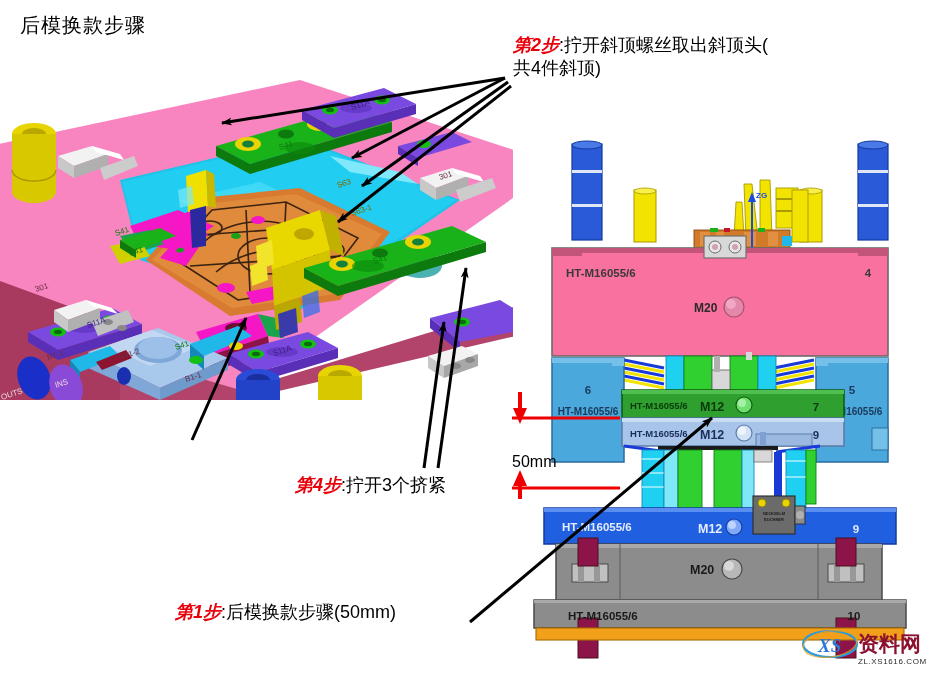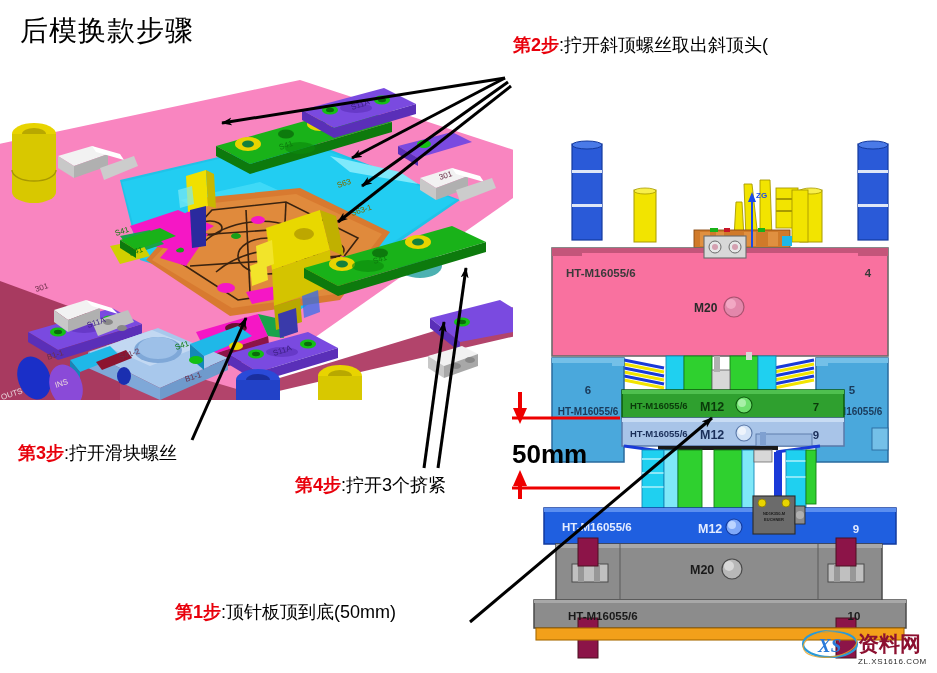--- a/index.html
+++ b/index.html
@@ -1,46 +1,46 @@
 <!DOCTYPE html>
 <html><head>
 <meta charset="utf-8">
 <style>
   html,body{margin:0;padding:0;background:#ffffff;}
   body{width:937px;height:673px;position:relative;overflow:hidden;
        font-family:"Liberation Sans","DejaVu Sans",sans-serif;}
 
   
-  #page-title{position:absolute;left:20px;top:12px;font-size:28px;color:#000;
+  #page-title{position:absolute;left:20px;top:12px;font-size:20px;color:#000;
               letter-spacing:1px;white-space:nowrap;}
 
   
   #cad-render{position:absolute;left:0px;top:60px;width:513px;height:340px;overflow:hidden;}
   #cad-render svg{display:block;}
 
   
   #section-drawing{position:absolute;left:508px;top:140px;width:429px;height:520px;overflow:hidden;font-weight:bold;}
   #section-drawing svg{display:block;}
 
   
   .callout{position:absolute;font-size:18px;color:#000;line-height:1.3;}
-  .callout .step{color:#e8000b;font-weight:bold;}
+  .callout .step{color:#e8000b;font-weight:bold;font-style:italic;}
   .callout .body{color:#000;}
 
   #callout-step2{left:513px;top:34px;width:420px;}
   #callout-step3{left:18px;top:442px;width:250px;}
   #callout-step4{left:255px;top:474px;width:250px;margin-left:40px;}
   #callout-step1{left:175px;top:601px;width:330px;white-space:nowrap;}
 
   
   #leaders{position:absolute;left:0;top:0;width:937px;height:673px;pointer-events:none;}
 
   
-  #dim-50mm{position:absolute;left:512px;top:439px;font-size:26px;color:#000;
-            font-weight:bold;letter-spacing:0px;}
+  #dim-50mm{position:absolute;left:512px;top:453px;font-size:16px;color:#000;
+            font-weight:normal;letter-spacing:0px;}
 
   
   #watermark{position:absolute;left:800px;top:626px;width:130px;height:42px;text-align:right;}
 </style>
 </head>
 <body>
 
 <div id="page-title">后模换款步骤</div>
 
 <div id="cad-render">
@@ -544,36 +544,34 @@
     <line x1="470" y1="622" x2="712" y2="418" marker-end="url(#arrowBlack)"></line>
   </g>
 </svg>
 
 <div id="dim-50mm">50mm</div>
 
 <div class="callout" id="callout-step2">
   <div>
     <span class="step">第2步</span><span class="body">:</span><span class="body">拧开斜顶螺丝取出斜顶头(</span>
   </div>
+  <div class="body">共4件斜顶)</div>
 </div>
 
 <div class="callout" id="callout-step3">
-  <div>
-    <span class="step">第3步</span><span class="body">:</span><span class="body">拧开滑块螺丝</span>
-  </div>
 </div>
 
 <div class="callout" id="callout-step4">
   <div>
     <span class="step">第4步</span><span class="body">:</span><span class="body">拧开3个挤紧</span>
   </div>
 </div>
 
 <div class="callout" id="callout-step1">
-  <span class="step">第1步</span><span class="body">:</span><span class="body">顶针板顶到底(50mm)</span>
+  <span class="step">第1步</span><span class="body">:</span><span class="body">后模换款步骤(50mm)</span>
 </div>
 
 <div id="watermark">
 <svg width="130" height="42" viewBox="0 0 130 42" xmlns="http://www.w3.org/2000/svg">
 
   <ellipse cx="30" cy="18" rx="27" ry="13" fill="none" stroke="#2a9ad8" stroke-width="2.2"></ellipse>
   <ellipse cx="30" cy="18" rx="27" ry="13" fill="none" stroke="#e8a020" stroke-width="1.2" opacity="0.8" transform="rotate(-8 30 18)"></ellipse>
   <text x="18" y="26" font-family="Liberation Serif, serif" font-size="19" font-style="italic" font-weight="bold" fill="#2a7ad8">XS</text>
 
   <text x="58" y="25" font-family="Liberation Sans, sans-serif" font-size="21" font-weight="bold" fill="#8c1030">资料网</text>

